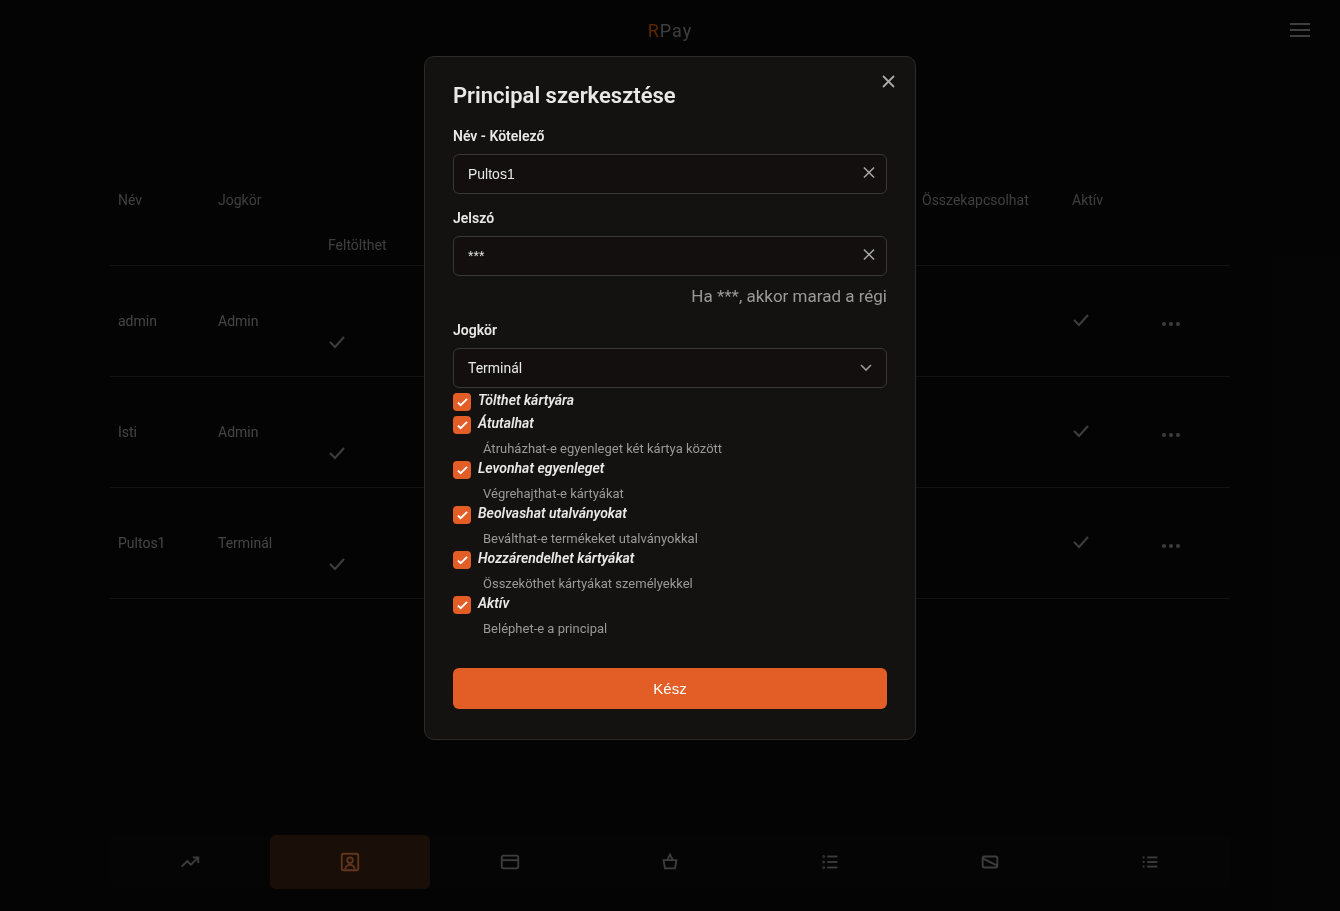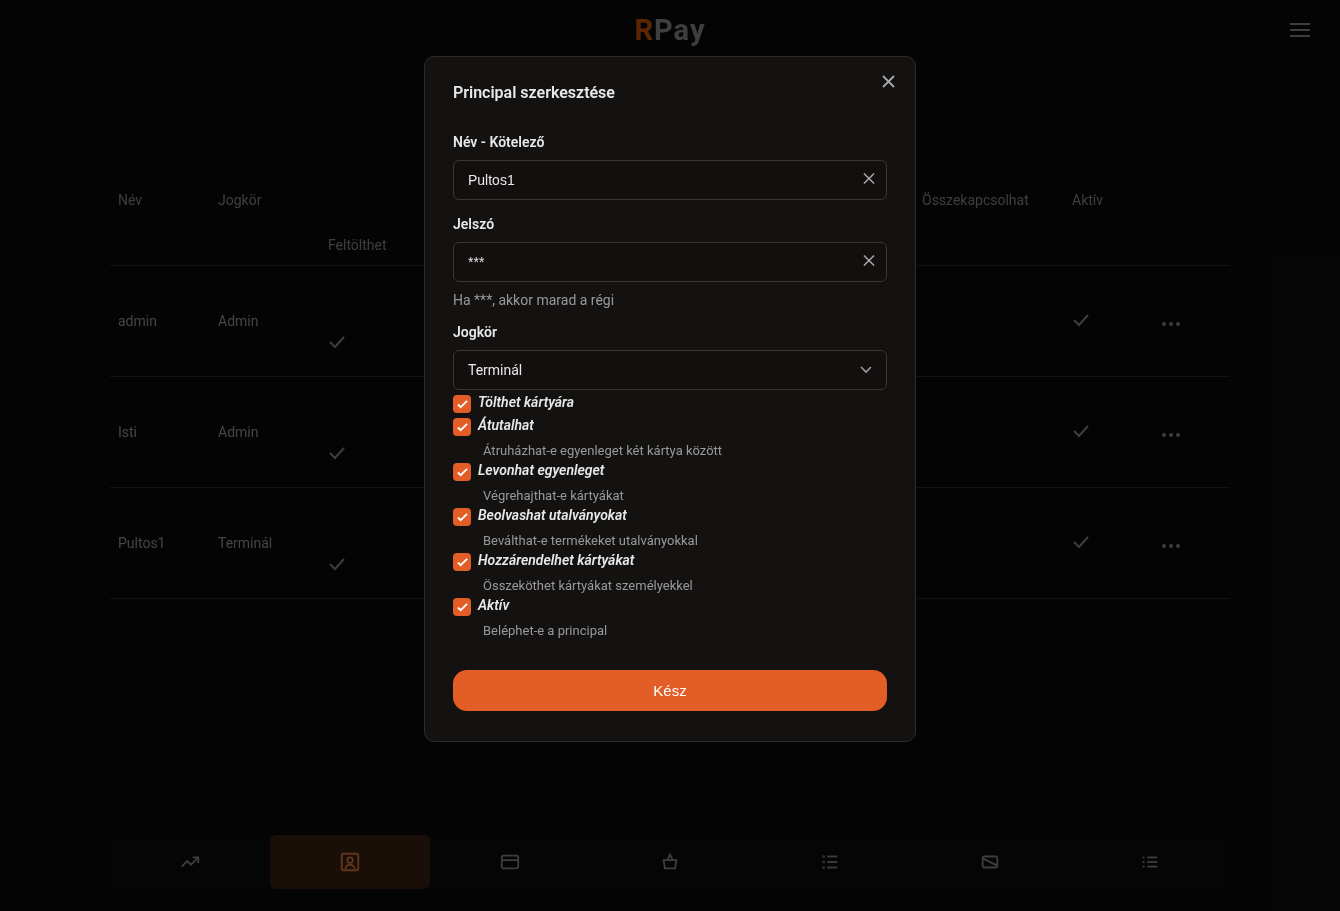--- a/index.html
+++ b/index.html
@@ -14,22 +14,22 @@
     }
     .header {
       display: flex;
       align-items: center;
       justify-content: center;
       height: 60px;
       position: relative;
       padding: 0 30px;
     }
     .logo {
-      font-size: 29px;
-      font-weight: 700;
+      font-size: 18px;
+      font-weight: 400;
       color: #8a8a8a;
       letter-spacing: 1px;
     }
     .logo-accent { color: #cc5500; }
     .menu-icon {
       position: absolute;
       right: 30px;
       top: 22px;
       color: #8a8a8a;
       cursor: pointer;
@@ -75,24 +75,24 @@
     }
     .modal {
       width: 492px;
       background: #141211;
       border: 1px solid #2e2a27;
       border-radius: 10px;
       padding: 26px 28px 30px;
       position: relative;
     }
     .modal-title {
-      font-size: 16px;
+      font-size: 22px;
       font-weight: 600;
       color: #e8e8e8;
-      margin-bottom: 32px;
+      margin-bottom: 20px;
     }
     .modal-close {
       position: absolute;
       top: 18px;
       right: 20px;
       color: #aaa;
       cursor: pointer;
       background: none;
       border: none;
       font-size: 14px;
@@ -120,23 +120,24 @@
     .input-clear {
       position: absolute;
       right: 12px;
       top: 50%;
       transform: translateY(-50%);
       color: #aaa;
       cursor: pointer;
       background:none;border:none;font-size:13px;
     }
     .helper-text {
-      font-size: 14px;
+      font-size: 17px;
       color: #999;
       margin-top: 10px;
+      text-align: right;
     }
     .select-wrap {
       position: relative;
     }
     .select-box {
       width: 100%;
       background: #120f0e;
       border: 1px solid #3a3633;
       border-radius: 6px;
       padding: 11px 14px;
@@ -177,21 +178,21 @@
       font-size: 13px;
       color: #999;
       margin-top: 7px;
       margin-left: 30px;
     }
     .submit-btn {
       width: 100%;
       background: #e35d26;
       color: #fff;
       border: none;
-      border-radius: 14px;
+      border-radius: 6px;
       padding: 12px;
       font-size: 15px;
       font-weight: 500;
       cursor: pointer;
       margin-top: 32px;
     }
     .bottom-nav {
       position: absolute;
       left: 110px;
       right: 110px;

